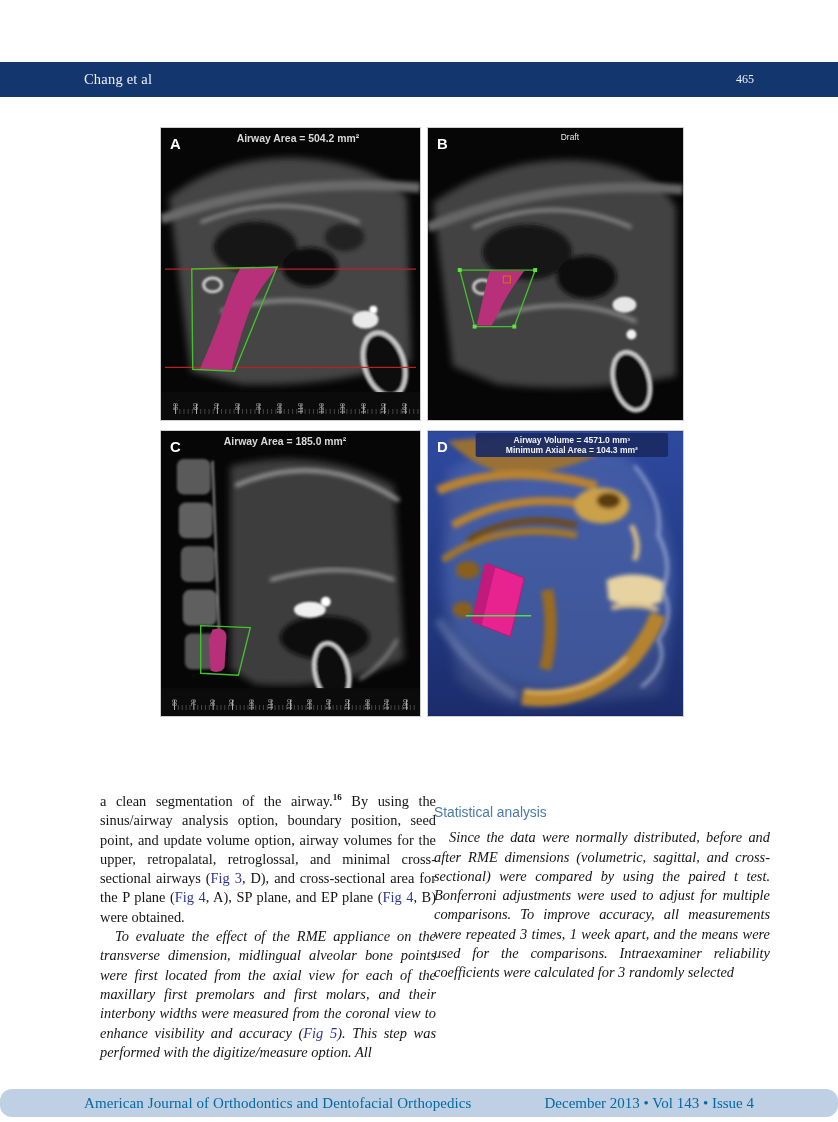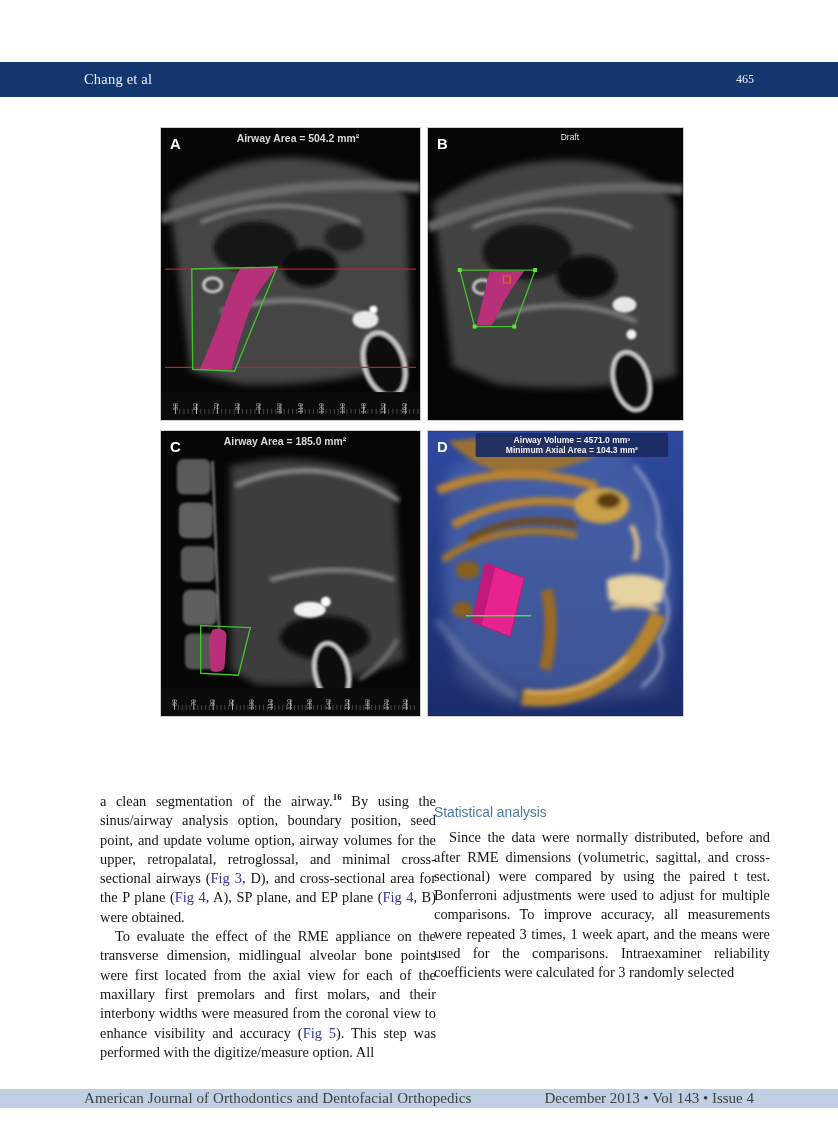--- a/index.html
+++ b/index.html
@@ -3,37 +3,37 @@
 <meta charset="utf-8">
 <style>
   html,body{margin:0;padding:0;background:#ffffff;}
   .page{position:relative;width:838px;height:1122px;background:#fff;overflow:hidden;
         font-family:"Liberation Serif",serif;}
   .band{position:absolute;left:0;width:838px;display:flex;justify-content:space-between;
         align-items:center;box-sizing:border-box;padding:0 84px;}
   .band.header{top:62px;height:35px;background:#14366e;color:#edf1f8;}
   .band.header .runhead{font-size:14.5px;letter-spacing:.2px;}
   .band.header .pageno{font-size:12px;}
-  .band.footer{top:1089px;height:19px;background:#bfd0e4;color:#404040;font-size:15px;}
+  .band.footer{top:1089px;height:28px;background:#bfd0e4;color:#0369a1;font-size:15px;border-radius:12px;}
   .band.footer .jtitle{letter-spacing:.1px;}
   .panel{position:absolute;border:1px solid #cfcfcf;box-sizing:border-box;background:#060606;}
   #panelA{left:160px;top:127px;width:261px;height:294px;}
   #panelB{left:427px;top:127px;width:257px;height:294px;}
   #panelC{left:160px;top:430px;width:261px;height:287px;}
   #panelD{left:427px;top:430px;width:257px;height:287px;}
   .panel svg{display:block;width:100%;height:100%;}
   .caption{position:absolute;left:133px;top:731px;width:577px;
            font-family:"Liberation Sans",sans-serif;font-size:13.4px;line-height:19.5px;
            color:#2f2f2f;text-align:justify;}
   .col{position:absolute;top:792px;width:336px;font-size:14.4px;line-height:19.3px;
        color:#141414;text-align:justify;}
   #colLeft{left:84px;margin-left:16px;}
   #colRight{left:434px;}
   .col p{margin:0;}
-  .col p.indent{text-indent:15px;}
+  .col p.indent{text-indent:15px;font-style:italic;}
   .col sup{font-size:9px;font-weight:bold;line-height:0;}
   .figref{color:#2f3590;cursor:pointer;}
   h3.subhead{font-family:"Liberation Sans",sans-serif;font-size:13.8px;font-weight:normal;
              color:#4a7aab;margin:11px 0 6px 0;text-align:left;}
 </style>
 </head>
 <body>
 
 <div class="page">
 

